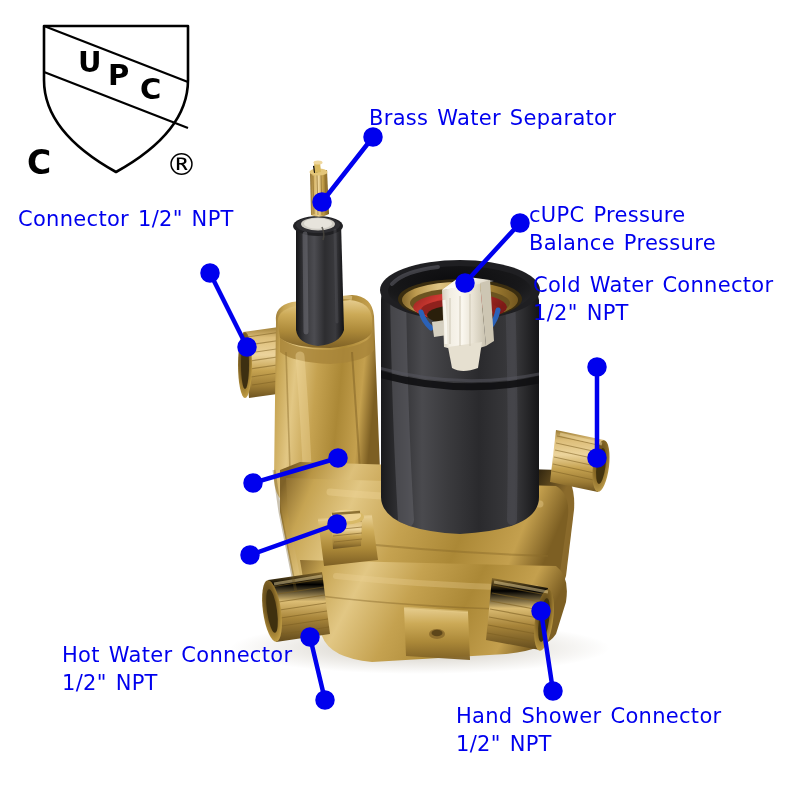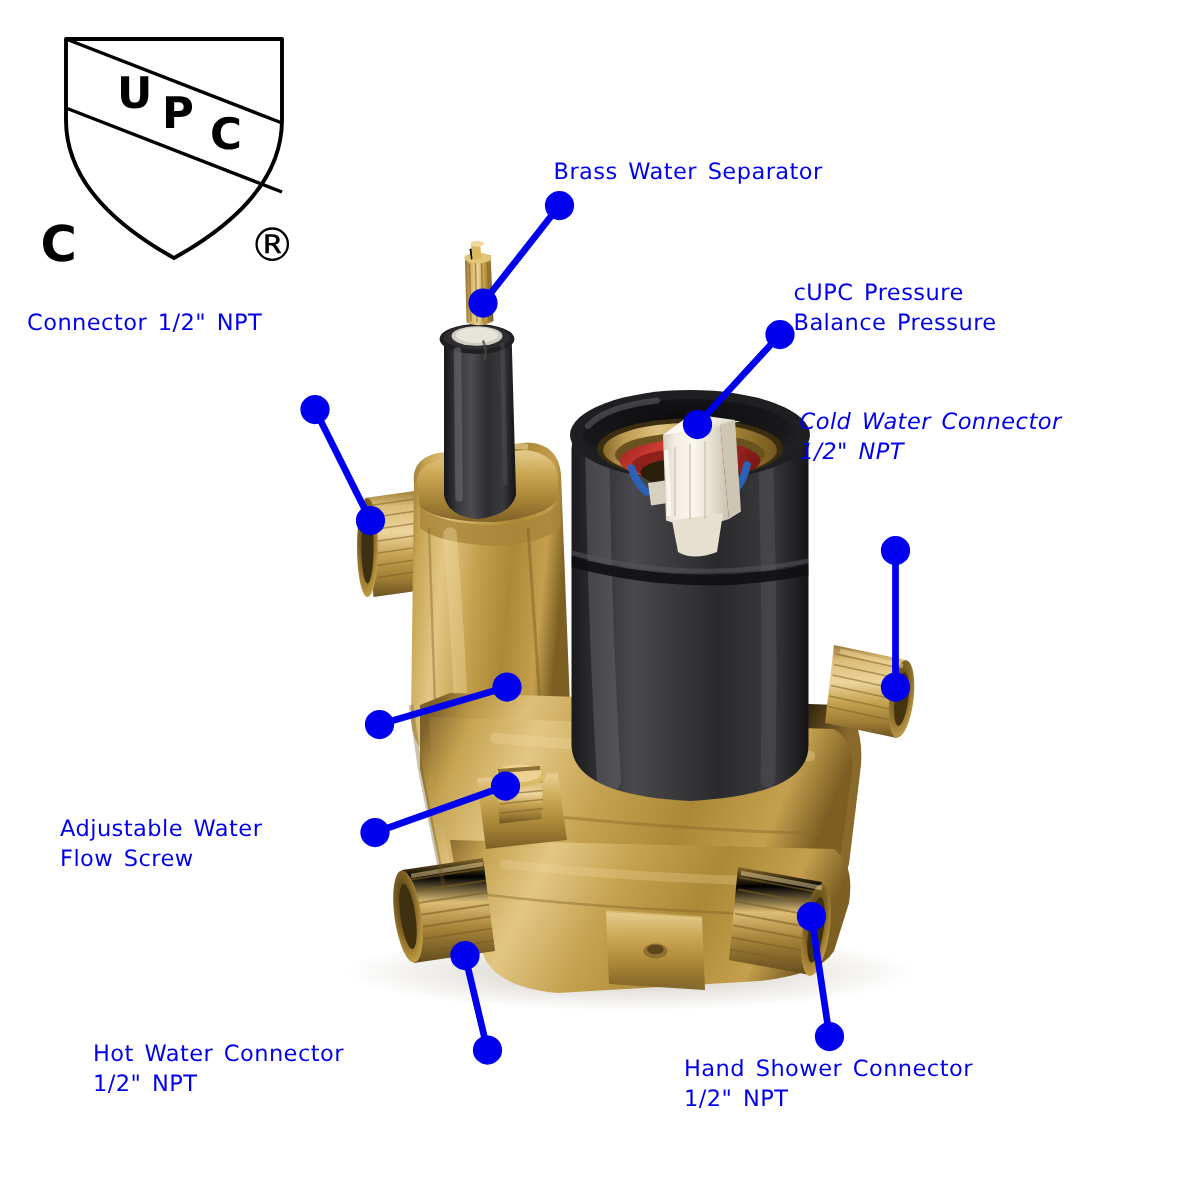--- a/index.html
+++ b/index.html
@@ -21,21 +21,21 @@
   #artboard {
     position: absolute;
     inset: 0;
     width: 800px;
     height: 800px;
   }
   .callout {
     position: absolute;
     color: #0000ee;
     font-family: "DejaVu Sans", "Liberation Sans", sans-serif;
-    font-size: 15px;
+    font-size: 21px;
     line-height: 1.32;
     letter-spacing: 0.3px;
     white-space: pre;
     word-spacing: 2px;
   }
   .cert-mark {
     position: absolute;
     color: #000000;
     font-weight: bold;
     font-family: "DejaVu Sans", "Liberation Sans", sans-serif;
@@ -445,19 +445,18 @@
       <g>
         <line x1="553" y1="691" x2="541" y2="611"></line>
         <circle cx="553" cy="691" r="7.5"></circle>
           <circle cx="541" cy="611" r="7.5"></circle>
       </g>
     </g>
   </svg>
 
   <div class="callout" style="left:18px; top:206px;"><div>Connector 1/2" NPT</div></div>
   <div class="callout" style="left:369px; top:105px;"><div>Brass Water Separator</div></div>
-  <div class="callout" style="left:529px; top:186px;"><div>cUPC Pressure</div><div>Balance Pressure</div></div>
-  <div class="callout" style="left:533px; top:272px;font-style:italic;"><div>Cold Water Connector</div><div>1/2" NPT</div></div>
-  <div class="callout" style="left:40px; top:543px;"><div>Adjustable Water</div><div>Flow Screw</div></div>
-  <div class="callout" style="left:62px; top:693px;"><div>Hot Water Connector</div><div>1/2" NPT</div></div>
+  <div class="callout" style="left:529px; top:202px;"><div>cUPC Pressure</div><div>Balance Pressure</div></div>
+  <div class="callout" style="left:533px; top:272px;"><div>Cold Water Connector</div><div>1/2" NPT</div></div>
+  <div class="callout" style="left:62px; top:642px;"><div>Hot Water Connector</div><div>1/2" NPT</div></div>
   <div class="callout" style="left:456px; top:703px;"><div>Hand Shower Connector</div><div>1/2" NPT</div></div>
 
 </div>
 
 </body></html>

